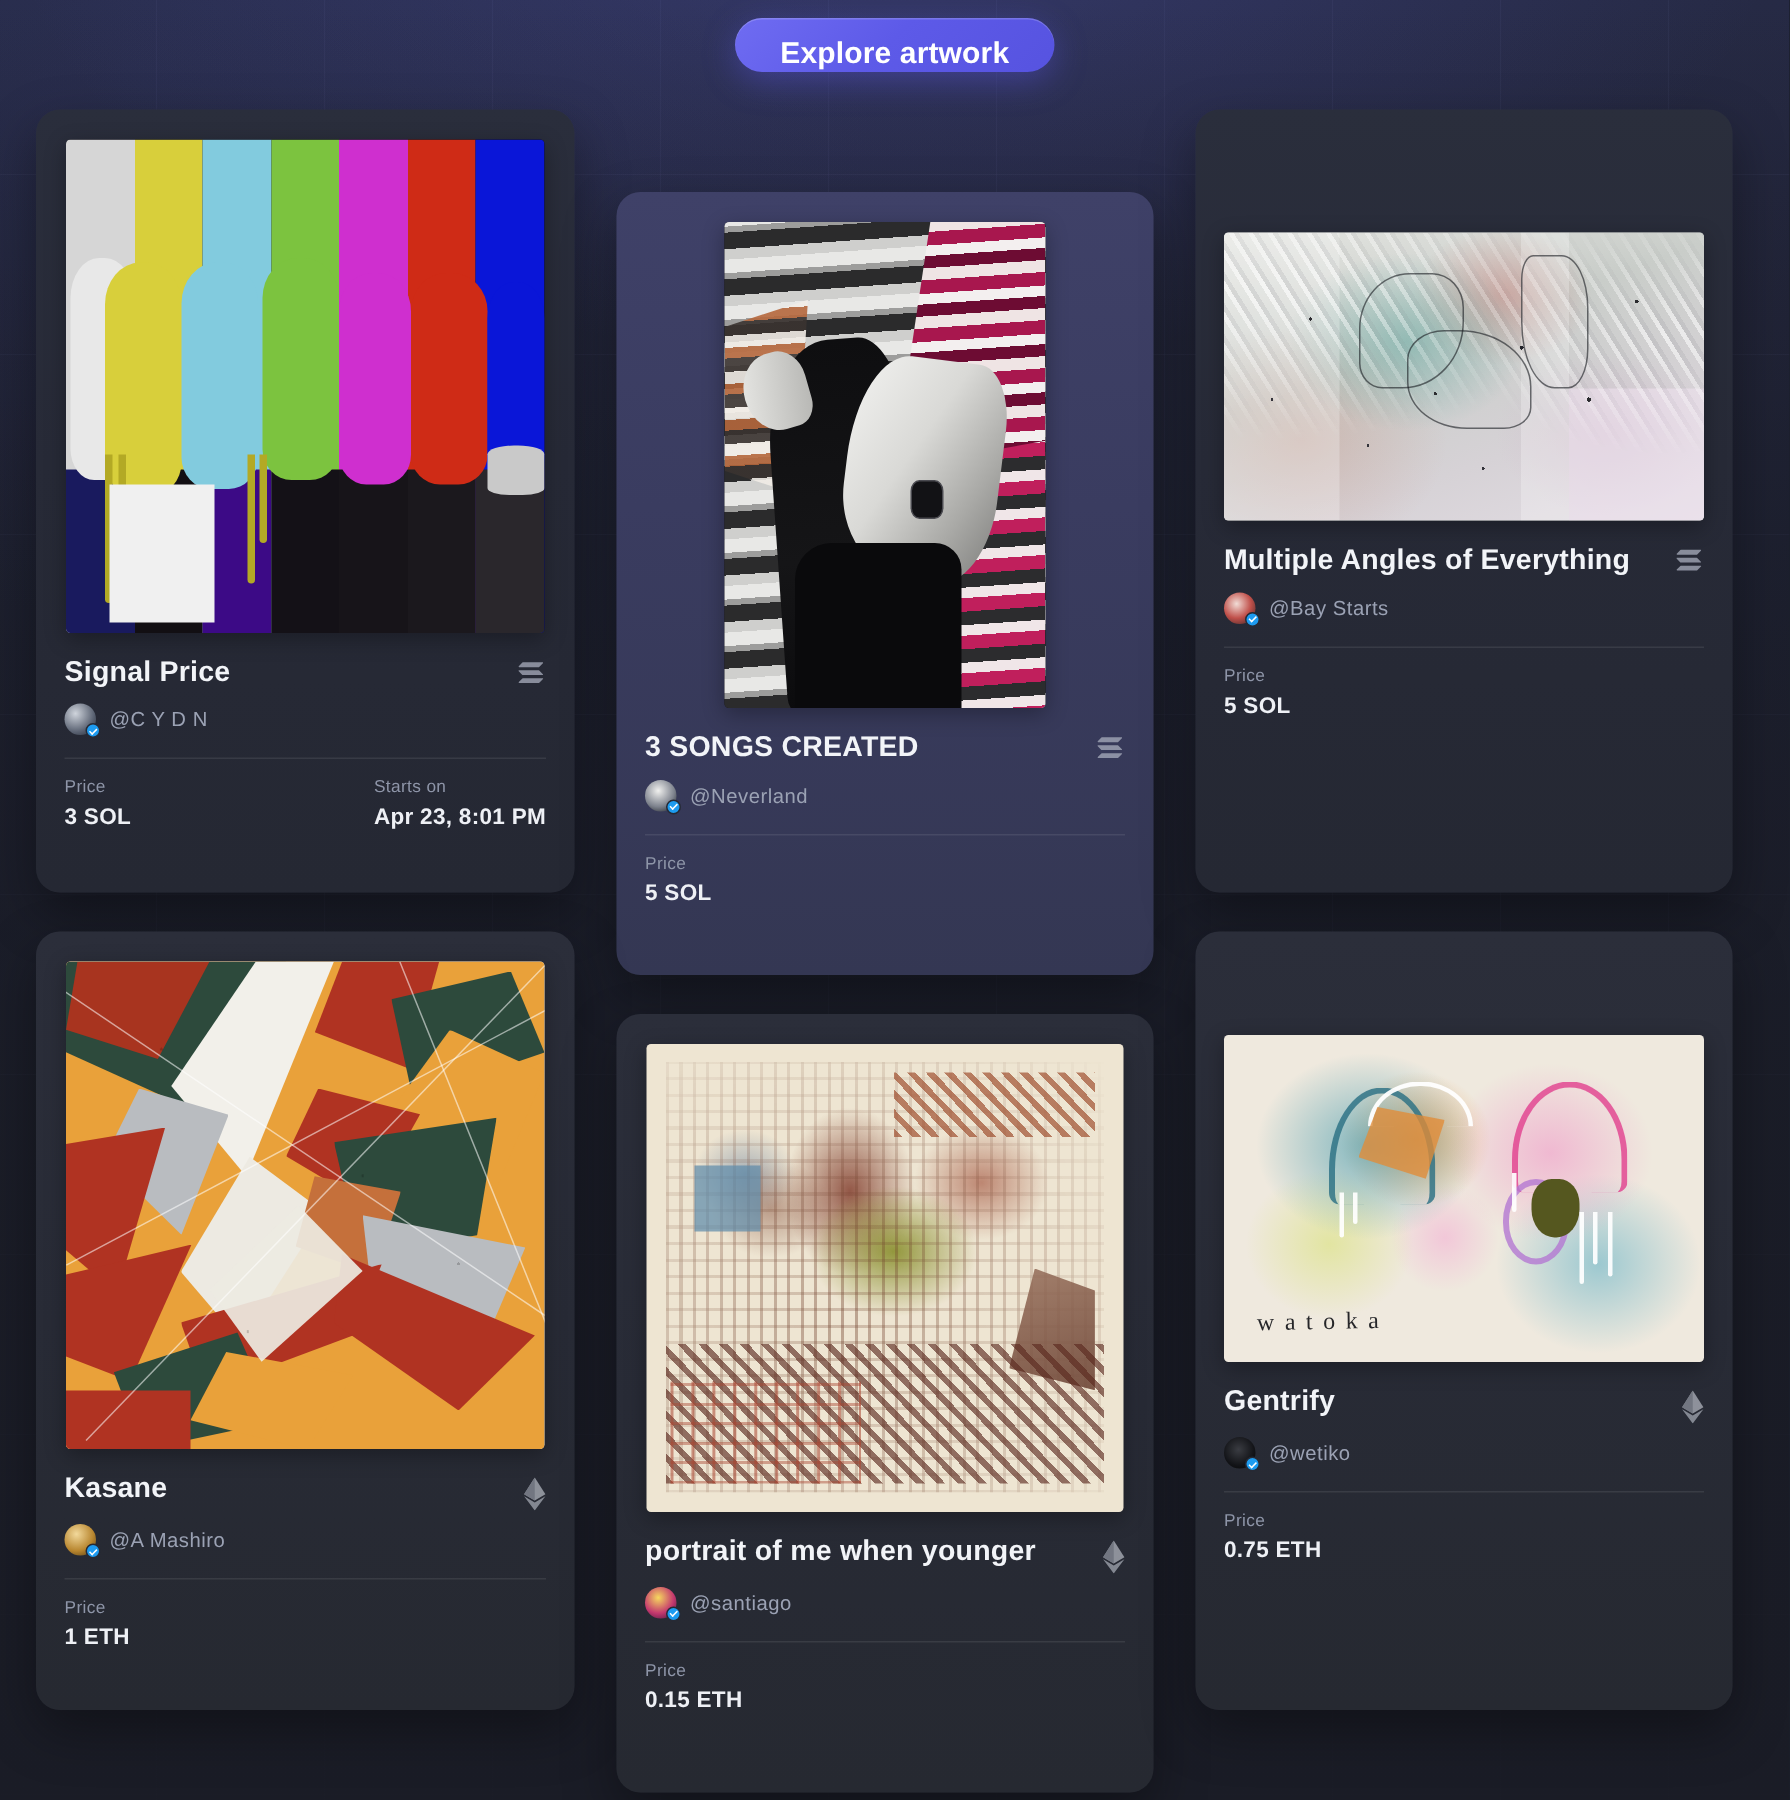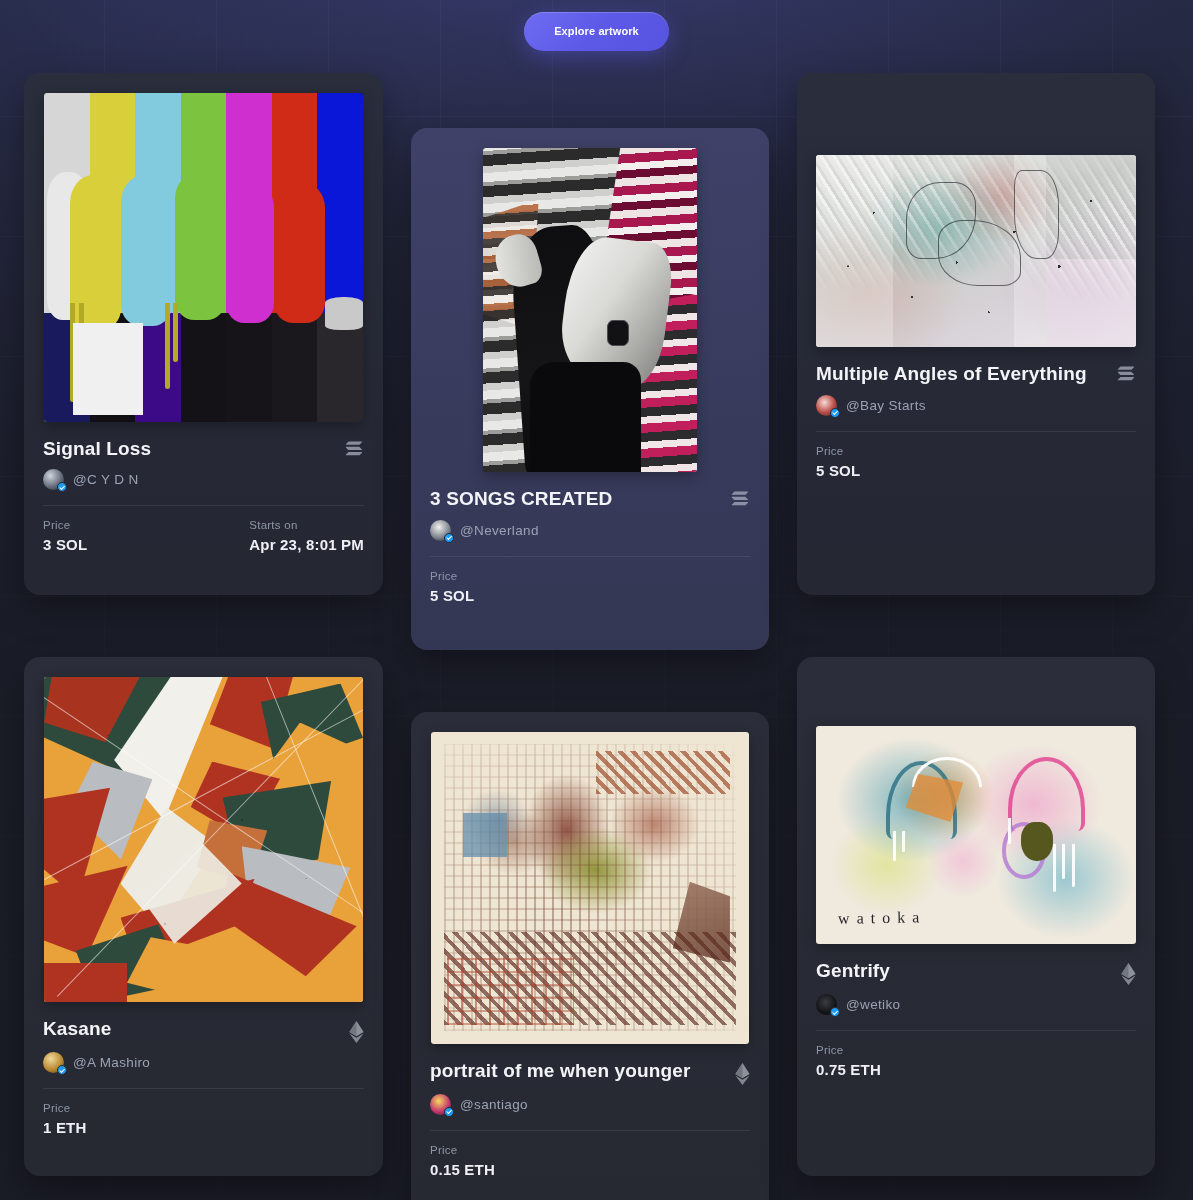--- a/index.html
+++ b/index.html
@@ -34,23 +34,23 @@
     background: linear-gradient(180deg, rgba(27,30,43,0) 0%, rgba(26,28,38,0.55) 48%, rgba(26,28,38,0.92) 100%);
   }
 
   
   .explore-wrap {
     position: absolute; top: 12px; left: 0; right: 0;
     display: flex; justify-content: center; z-index: 40;
   }
   .explore-btn {
     border: none; outline: none; cursor: pointer;
-    padding: 13px 30px 14px;
+    padding: 13px 30px 0;
     border-radius: 26px;
-    font-size: 11px; font-weight: 700; letter-spacing: .1px;
+    font-size: 20px; font-weight: 700; letter-spacing: .1px;
     color: #ffffff;
     font-family: "Liberation Sans", sans-serif;
     background: linear-gradient(135deg, #6f6cf2 0%, #5d5ae8 48%, #5653e0 100%);
     box-shadow: 0 6px 22px rgba(92,88,230,0.40), 0 1px 0 rgba(255,255,255,0.18) inset;
   }
 
   
   .board { position: absolute; inset: 0; z-index: 20; }
 
   .card {
@@ -58,21 +58,20 @@
     border-radius: 16px;
     overflow: hidden;
     background: linear-gradient(180deg, #2a2e3c 0%, #272a37 45%, #252833 100%);
     box-shadow: 0 14px 34px rgba(0,0,0,0.34);
   }
   .card.tinted {
     background: linear-gradient(180deg, #3f4168 0%, #3a3c60 40%, #343753 100%);
   }
   .card.dark {
     background: linear-gradient(180deg, #2b2e3a 0%, #282b36 50%, #262931 100%);
-    margin-top: 36px;
   }
 
   .art-pad { padding: 20px 20px 0 20px; }
   .art {
     width: 100%;
     border-radius: 3px;
     overflow: hidden;
     position: relative;
     box-shadow: 0 4px 14px rgba(0,0,0,0.30);
   }
@@ -385,21 +384,21 @@
         <div class="blot" style="left:88%; top:62%; width:12%; height:10%; background:#c9c9c9"></div>
         <div class="drip" style="left:8%;  top:64%; height:30%;"></div>
         <div class="drip" style="left:11%; top:64%; height:22%;"></div>
         <div class="drip" style="left:38%; top:64%; height:26%;"></div>
         <div class="drip" style="left:40.5%; top:64%; height:18%;"></div>
         <div class="wsq"></div>
       </div>
     </div>
     <div class="meta">
       <div class="meta-top">
-        <div class="title">Signal Loss</div>
+        <div class="title">Signal Price</div>
         <svg class="chain-icon" width="19" height="15" viewBox="0 0 19 15">
           <path d="M3.6 11.1h13.1c.3 0 .5.4.3.6l-2.5 2.5a.5.5 0 01-.35.15H1.1c-.32 0-.48-.4-.26-.62l2.4-2.48a.5.5 0 01.36-.15z" fill="#a9aebd"></path>
           <path d="M3.6 .55h13.1c.3 0 .46.4.24.62l-2.46 2.5a.5.5 0 01-.36.15H1.1c-.32 0-.48-.4-.26-.62l2.4-2.5A.5.5 0 013.6.55z" fill="#a9aebd"></path>
           <path d="M14.12 5.8H1.1c-.32 0-.48.4-.26.62l2.4 2.5a.5.5 0 00.36.15h13.1c.3 0 .46-.4.24-.62l-2.46-2.5a.5.5 0 00-.36-.15z" fill="#a9aebd"></path>
         </svg>
       </div>
       <div class="author">
         <span class="avatar">
           <span class="face av-a"></span>
           <span class="verified"></span>

